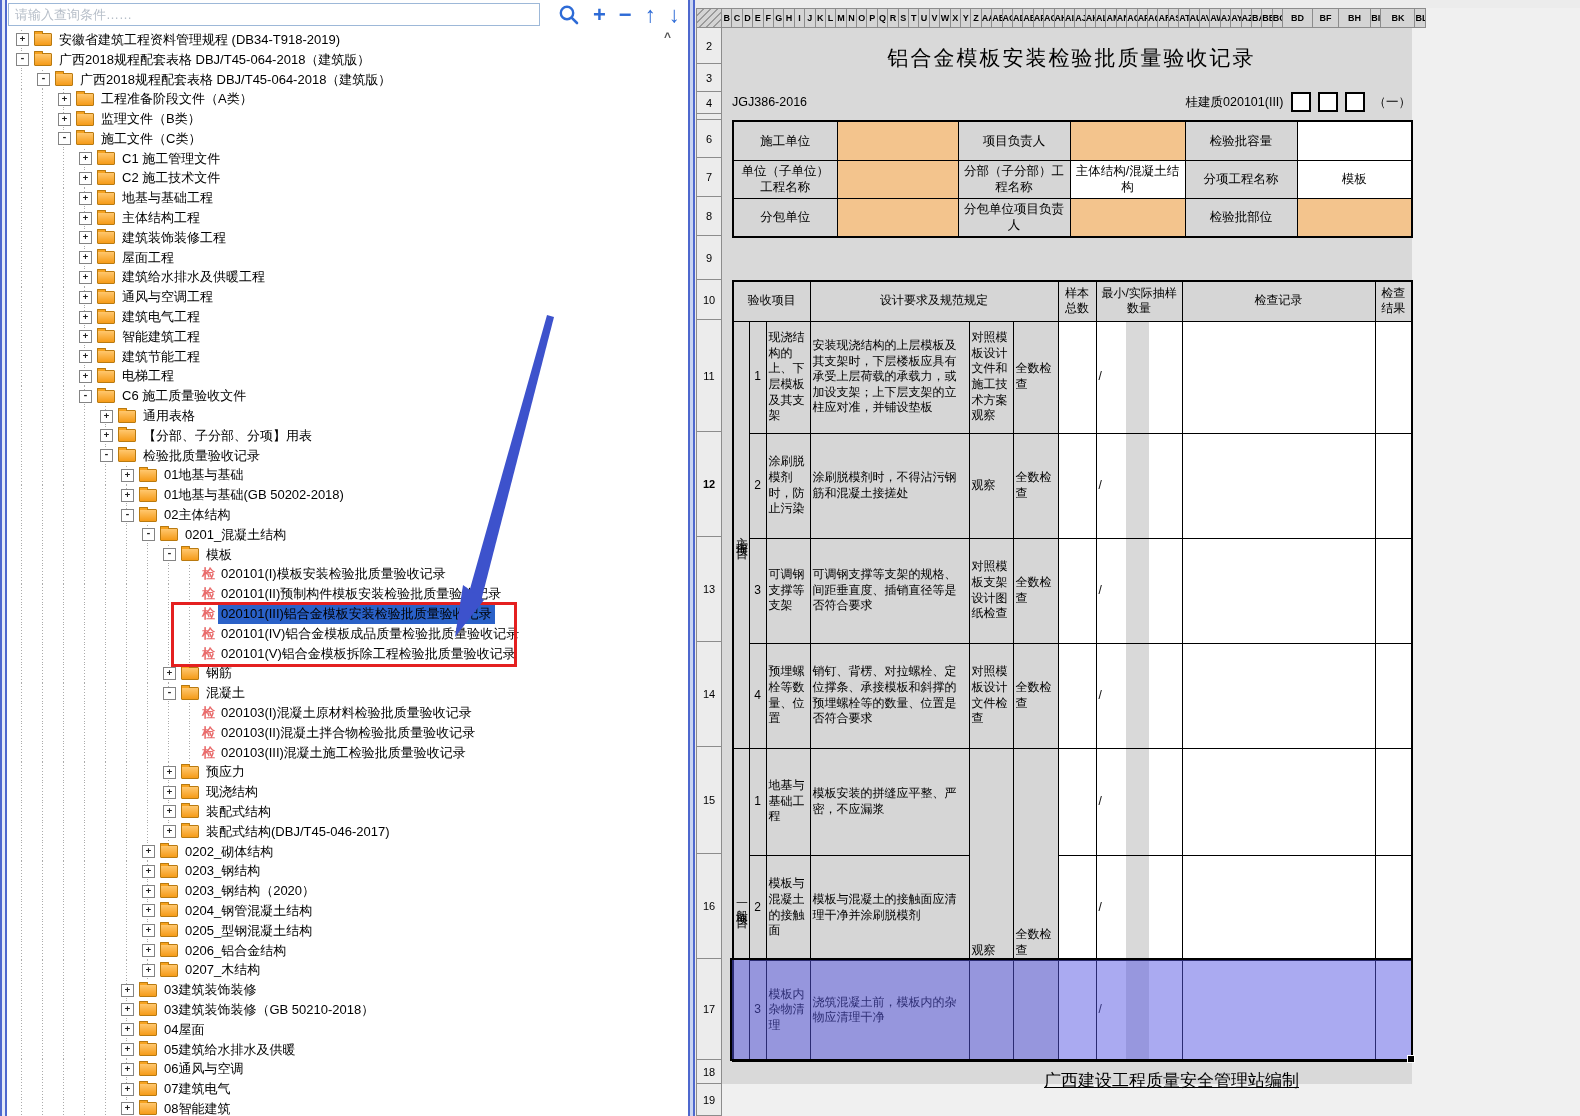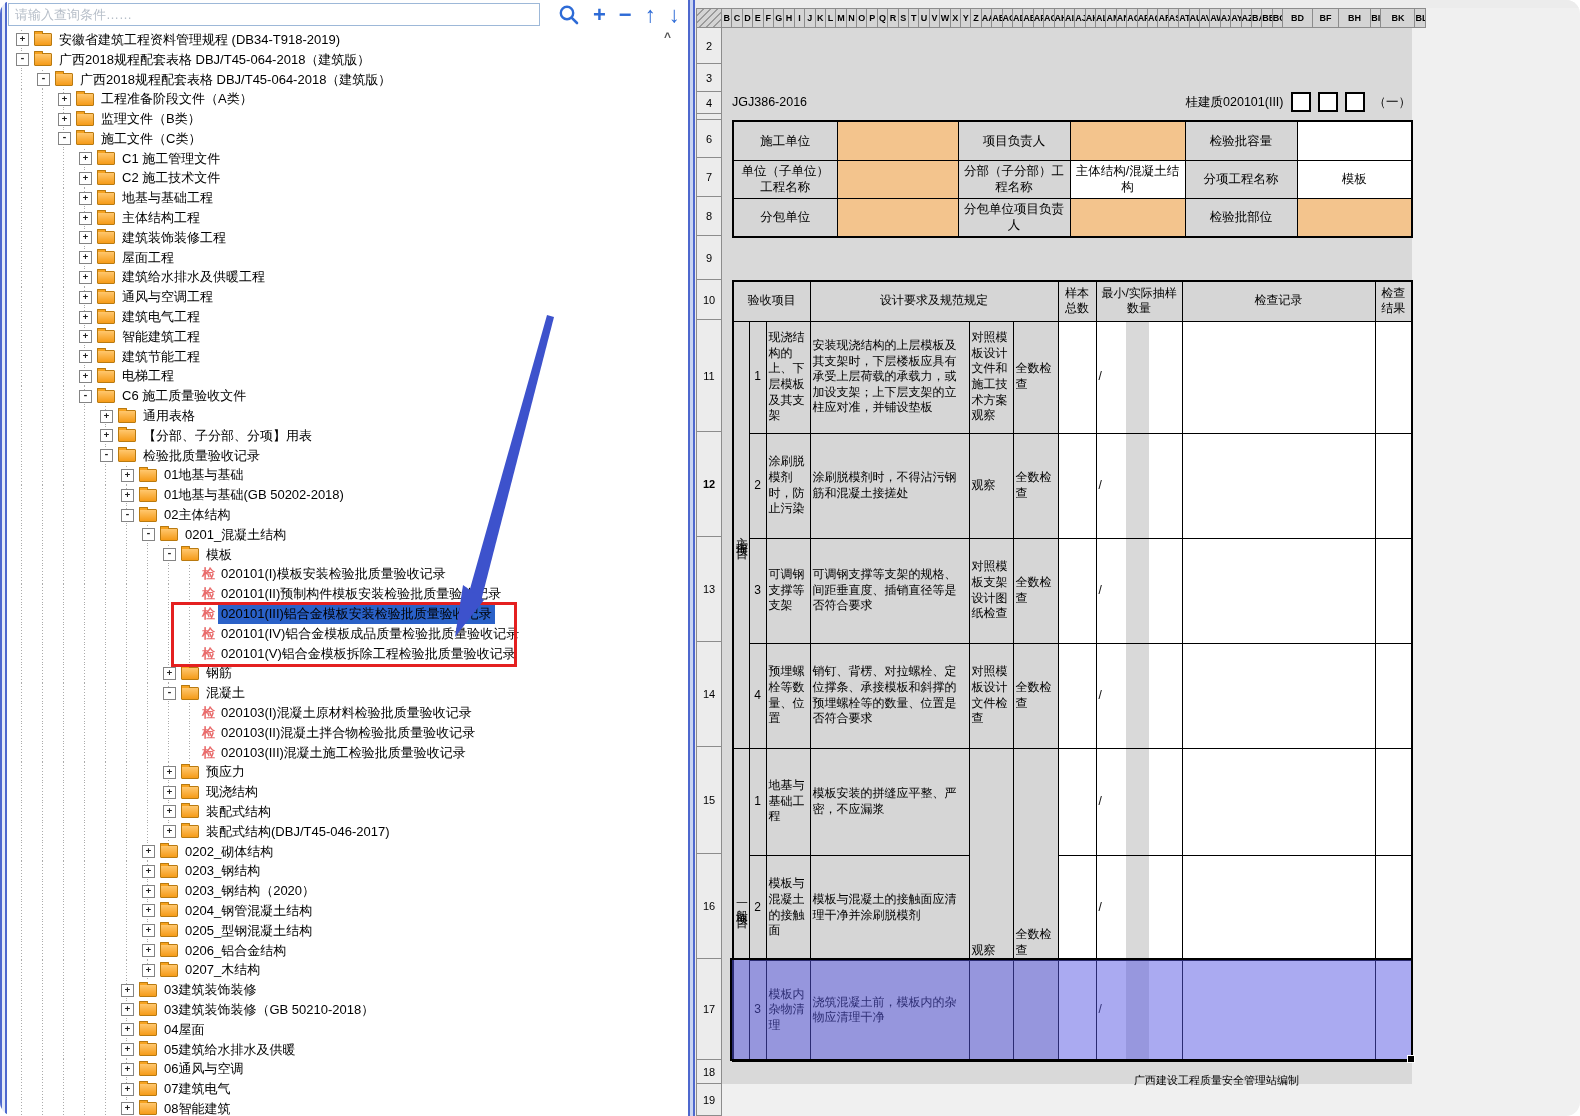--- a/index.html
+++ b/index.html
@@ -1,17 +1,17 @@
 <!DOCTYPE html>
 <html><head>
 <meta charset="utf-8">
 <style>
   html,body{margin:0;padding:0;background:#fff;}
   .app{position:relative;width:1580px;height:1116px;overflow:hidden;background:#fff;
-       font-family:"Liberation Sans","DejaVu Sans",sans-serif;border-radius:14px;}
+       font-family:"Liberation Sans","DejaVu Sans",sans-serif;}
   
   .left-edge{position:absolute;left:0;top:0;width:8px;height:1116px;
     background:linear-gradient(to right,#4E68CE 0 2px,#E4EAF8 2px 5px,#4E68CE 5px 7px,#fff 7px 8px);}
   .divider{position:absolute;left:686px;top:0;width:10px;height:1116px;
     background:linear-gradient(to right,#fff 0 2px,#4E68CE 2px 4px,#C9D4F2 4px 7px,#4E68CE 7px 9px,#ECECEC 9px 10px);}
   
   .panel-left{position:absolute;left:8px;top:0;width:678px;height:1116px;background:#fff;overflow:hidden;}
   .topbar{position:absolute;left:0;top:0;width:678px;height:30px;background:#fff;}
   .search{position:absolute;left:0;top:3px;width:532px;height:23px;border:1px solid #9DB8D8;
     padding:0 6px;font-size:13px;color:#333;font-family:inherit;box-sizing:border-box;}
@@ -71,22 +71,22 @@
   .vert{background:#D6D6D6;writing-mode:vertical-rl;text-orientation:upright;
     text-align:center;letter-spacing:4px;padding:0;}
   .num{background:#D6D6D6;text-align:center;}
   .name,.desc,.meth{background:#D6D6D6;text-align:left;word-break:break-all;}
   .wcell{background:#fff;}
   .scell{background:linear-gradient(to right,#fff 0 29px,#D9D9D9 29px 52px,#fff 52px 100%);
     text-align:left;padding-left:32px;font-size:13px;background-clip:padding-box;}
   .low{vertical-align:bottom;padding-bottom:26px;}
   .hrow td{text-align:center;}
   .footer{position:absolute;left:36px;top:1060px;width:679px;height:40px;display:flex;
-    align-items:center;justify-content:flex-end;padding-right:112px;font-size:11px;
-    box-sizing:border-box;color:#000;}
+    align-items:center;justify-content:flex-end;padding-right:112px;font-size:17px;
+    box-sizing:border-box;color:#000;text-decoration:underline;}
   .sel-overlay{position:absolute;left:34px;top:958px;width:683px;height:103px;
     background:rgba(85,85,228,0.5);border:2px solid #000;box-sizing:border-box;z-index:5;}
   .sel-overlay::after{content:"";position:absolute;right:-4px;bottom:-4px;width:6px;height:6px;
     background:#000;border:1px solid #fff;}
 </style>
 </head>
 <body>
 
 <div class="app">
 
@@ -838,20 +838,21 @@
         <div class="gcell" style="height: 105px;">13</div>
         <div class="gcell" style="height: 105px;">14</div>
         <div class="gcell" style="height: 107px;">15</div>
         <div class="gcell" style="height: 105px;">16</div>
         <div class="gcell" style="height: 101px;">17</div>
         <div class="gcell" style="height: 24px;">18</div>
         <div class="gcell" style="height: 32px;">19</div>
       </div>
     <div class="page"></div>
 
+    <div class="title">铝合金模板安装检验批质量验收记录</div>
 
     <div class="docline">
       <span>JGJ386-2016</span>
       <span class="codes">
         <span>桂建质020101(III)</span>
         <span class="cbox"></span>
         <span class="cbox"></span>
         <span class="cbox"></span>
         <span class="suffix">（一）</span>
       </span>

